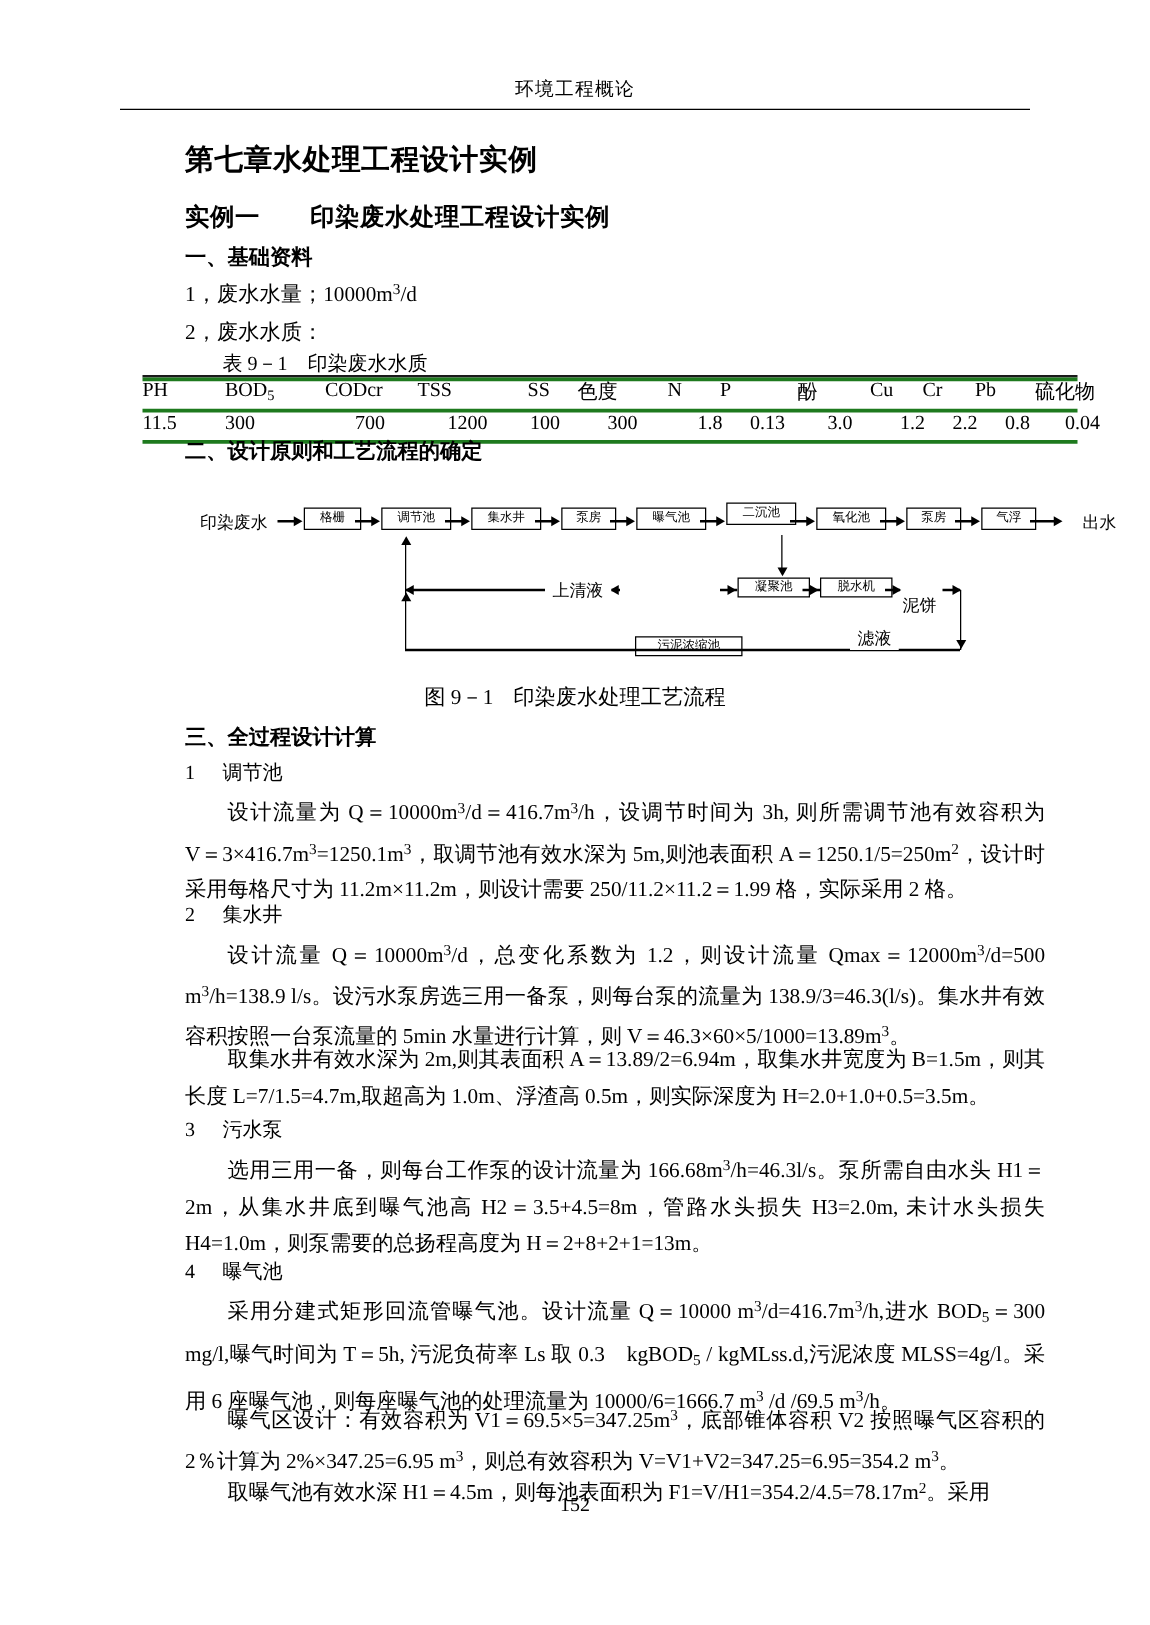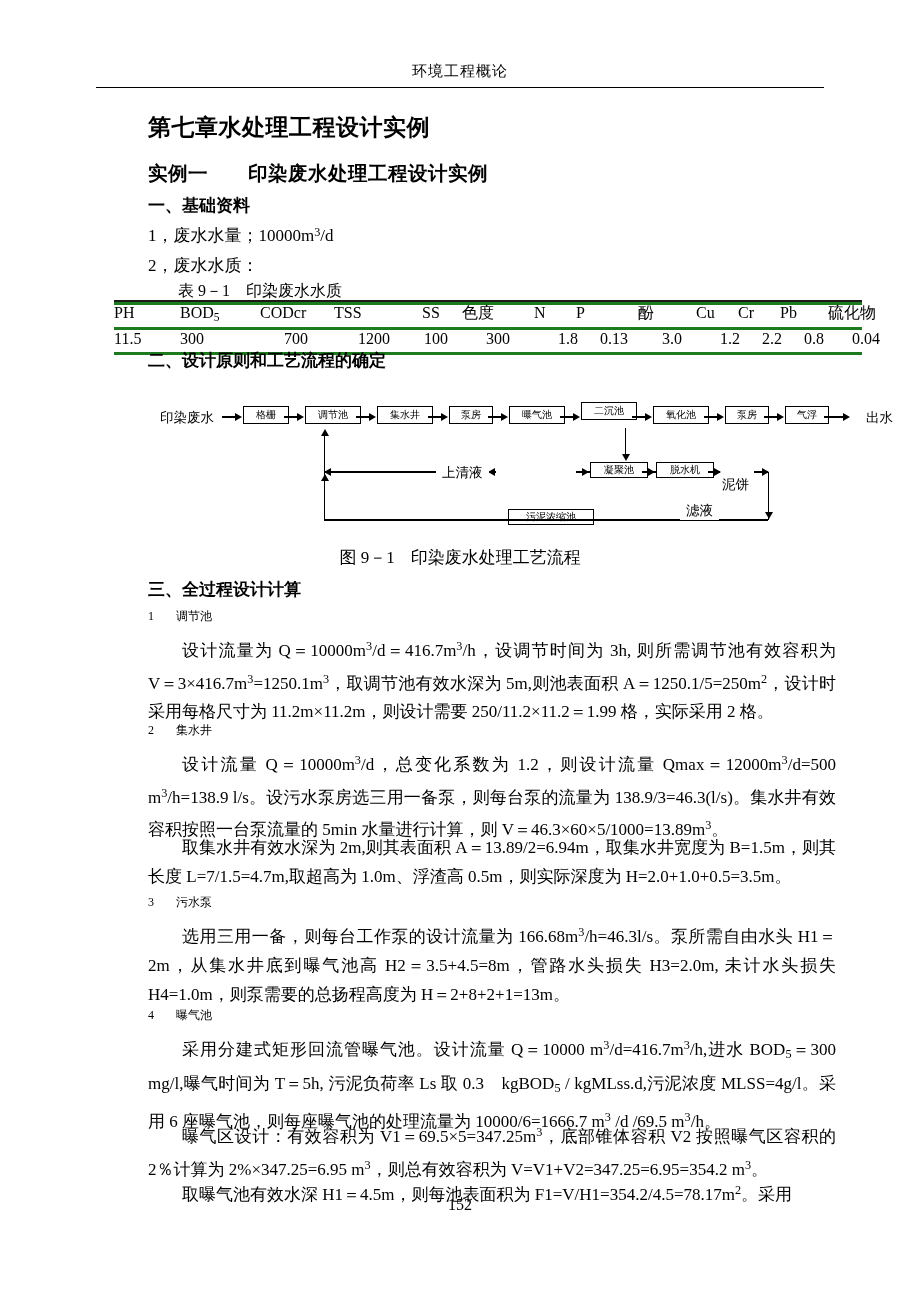--- a/index.html
+++ b/index.html
@@ -89,21 +89,21 @@
              border-top:7px solid #000; }
   .arrow-u { position:absolute; width:0; height:0;
              border-left:4px solid transparent; border-right:4px solid transparent;
              border-bottom:7px solid #000; }
 
   .fig-caption { position:absolute; left:0; top:546px; width:920px; text-align:center;
                  font-size:17px; }
   .fig-caption .gap { display:inline-block; width:16px; }
 
   
-  .num-item { position:absolute; left:148px; font-size:12px; }
+  .num-item { position:absolute; left:148px; font-size:16px; }
   .num-item .gap { display:inline-block; width:22px; }
   .para { position:absolute; left:148px; width:688px; font-size:17px;
           line-height:29px; text-align:justify; }
   .para.indent { text-indent:34px; }
 
   sub { font-size:0.72em; vertical-align:-0.25em; }
   sup { font-size:0.72em; vertical-align:0.45em; }
 
   .pagenum { position:absolute; left:0; top:1196px; width:920px; text-align:center;
              font-size:16px; }

